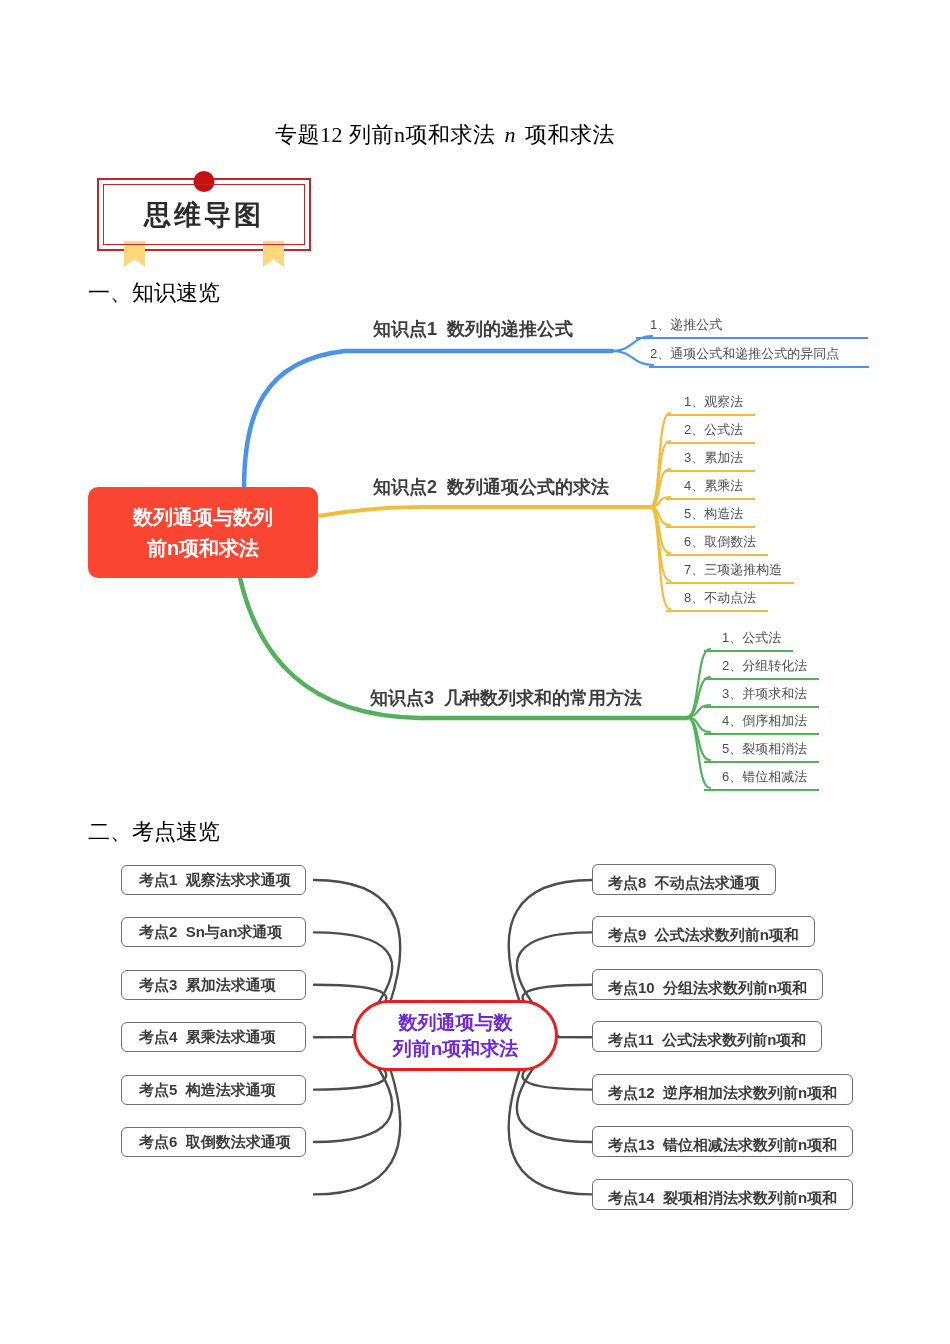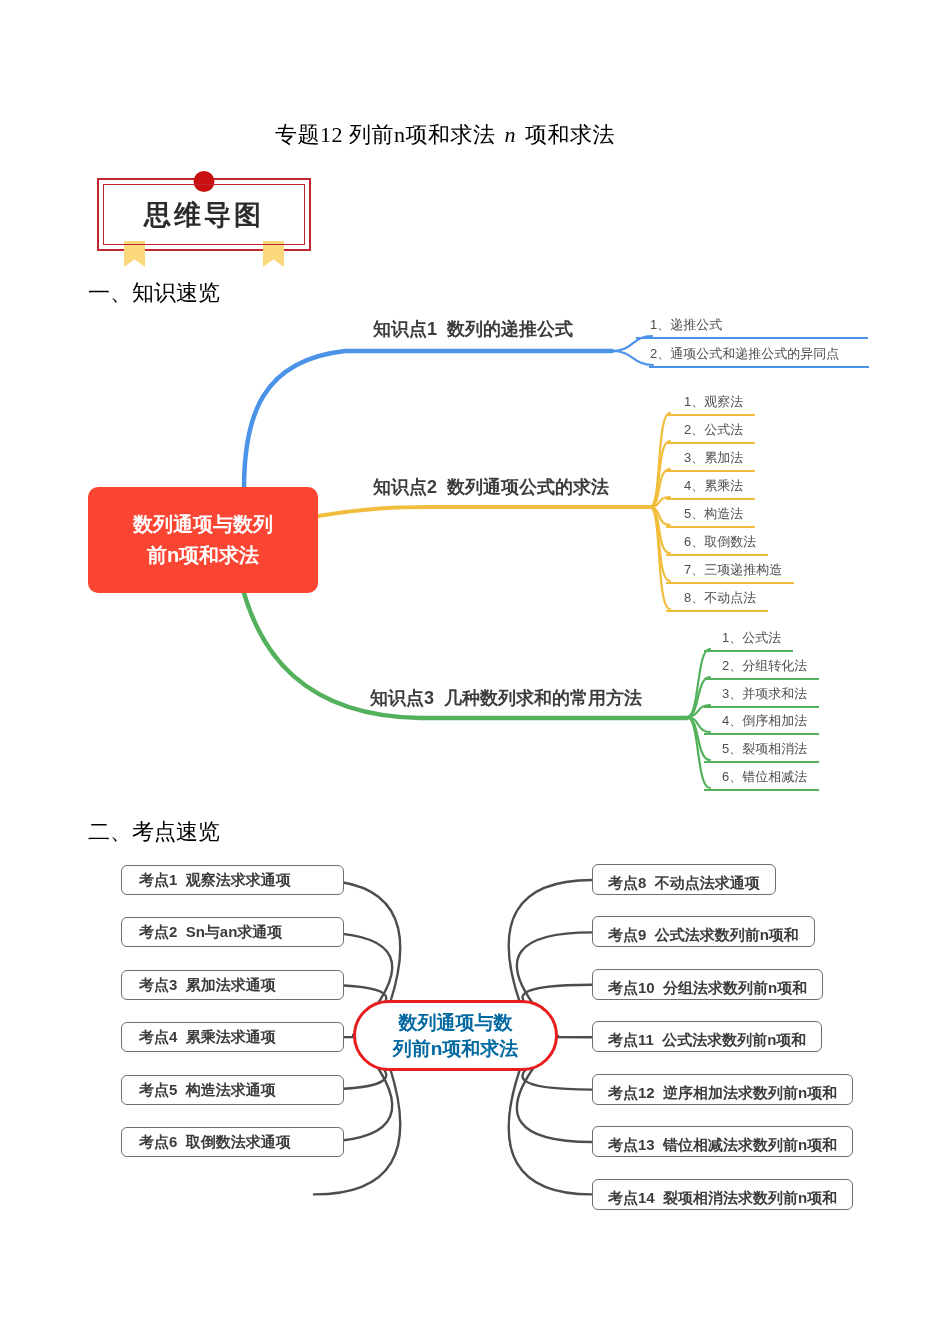--- a/index.html
+++ b/index.html
@@ -23,39 +23,39 @@
              width:21px;height:21px;border-radius:50%;background:#c90f0f;}
   .badge-ribbon{position:absolute;top:61px;width:21px;height:26px;background:#fbd87c;z-index:-1;
                 clip-path:polygon(0 0,100% 0,100% 100%,50% 70%,0 100%);}
   .badge-ribbon.left{left:25px;} .badge-ribbon.right{right:25px;}
 
   
   .sec-heading{position:absolute;left:88px;margin:0;font-family:"Liberation Serif",serif;
                font-weight:400;font-size:22px;color:#000;z-index:2;}
 
   
-  .center-node{position:absolute;left:88px;top:487px;width:230px;height:106px;z-index:2;
+  .center-node{position:absolute;left:88px;top:487px;width:230px;height:91px;z-index:2;
                background:#fa4532;border-radius:10px;display:flex;flex-direction:column;
                align-items:center;justify-content:center;}
   .center-node .cline{color:#fff;font-weight:700;font-size:20px;line-height:31px;}
   .branch-label{position:absolute;z-index:2;font-weight:700;font-size:18px;color:#3d3d3d;white-space:pre;}
   .child{position:absolute;z-index:2;font-size:13px;color:#4e4e4e;white-space:pre;
          padding:0 12px 3px 18px;border-bottom:2px solid;}
   .u-blue{border-color:#4b93e6;} .u-yellow{border-color:#f1bd3c;} .u-green{border-color:#52b15a;}
   .child.fixedw{padding-right:0;}
 
   
   .exam-box{position:absolute;z-index:2;background:#fff;border:1.6px solid #6e6e6e;border-radius:6px;
             font-weight:700;font-size:15px;color:#3c3c3c;white-space:pre;box-sizing:border-box;}
-  .exam-box.left{left:121px;width:223px;height:30px;line-height:27px;padding-left:17px;}
+  .exam-box.left{left:121px;width:185px;height:30px;line-height:27px;padding-left:17px;}
   .exam-box.right{left:592px;height:31px;line-height:28px;padding:4px 15px;width:fit-content;}
   .pill-node{position:absolute;left:353px;top:1000px;width:205px;height:71px;z-index:2;
              background:#fff;border:3px solid #e81e1e;border-radius:38px;box-sizing:border-box;
              display:flex;flex-direction:column;align-items:center;justify-content:center;}
-  .pill-node .cline{color:#0369a1;font-weight:700;font-size:19px;line-height:26px;}
+  .pill-node .cline{color:#6d28d9;font-weight:700;font-size:19px;line-height:26px;}
 </style>
 </head>
 <body>
 
 <div class="page">
 
   <svg id="lines" class="lines" width="950" height="1344" viewBox="0 0 950 1344">
       <path d="M244 489 C244 416 262 360 345 351 H612" stroke="#4b93e6" stroke-width="4.5" fill="none" stroke-linecap="round"></path>
       <path d="M318 516 C368 508 396 507 430 507 H650" stroke="#f1bd3c" stroke-width="4" fill="none" stroke-linecap="round"></path>
       <path d="M240 578 C258 655 305 716 420 718 H687" stroke="#52b15a" stroke-width="4.5" fill="none" stroke-linecap="round"></path>

